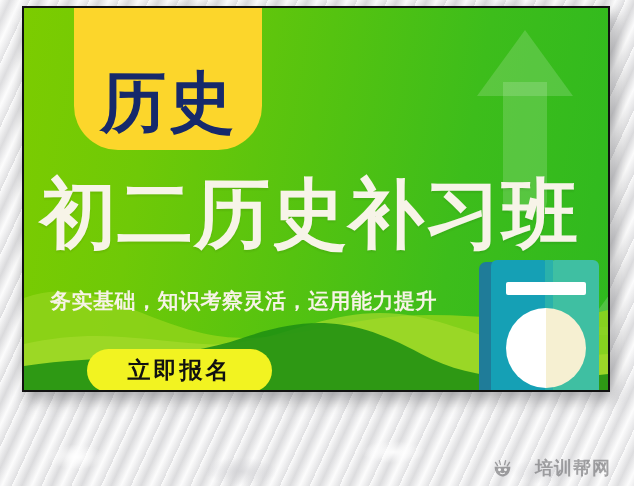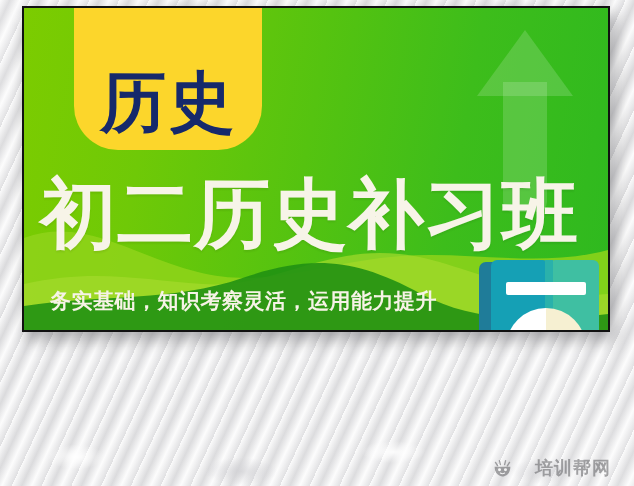--- a/index.html
+++ b/index.html
@@ -45,21 +45,21 @@
       radial-gradient(ellipse 44px 16px at 80% 2%, rgba(208,208,212,0.5), transparent 70%);
     pointer-events: none;
   }
 
   
   #banner-frame {
     position: absolute;
     left: 22px;
     top: 6px;
     width: 588px;
-    height: 326px;
+    height: 386px;
     border: 2px solid #111111;
     box-sizing: border-box;
     box-shadow: 5px 8px 14px rgba(90,90,95,0.45);
     overflow: hidden;
     background: #4cc217;
   }
   #banner {
     position: absolute;
     inset: 0;
     overflow: hidden;
@@ -276,20 +276,23 @@
       </div>
 
       <div id="subject-badge">
         <span id="subject-badge-label">历史</span>
       </div>
 
       <div id="subtitle">务实基础，知识考察灵活，运用能力提升</div>
 
       <div id="headline">初二历史补习班</div>
 
+      <div id="cta-button">
+        <span id="cta-button-label">立即报名</span>
+      </div>
 
       <div id="book">
         <svg width="125" height="170" viewBox="0 0 125 170" aria-hidden="true">
 
           <rect x="0" y="2" width="22" height="166" rx="7" fill="#1f7c99"></rect>
 
           <rect x="12" y="0" width="58" height="162" rx="6" fill="#15a0b5"></rect>
 
           <rect x="70" y="0" width="50" height="162" rx="6" fill="#3fbfa2"></rect>
           <rect x="66" y="0" width="8" height="162" fill="#2ab1ab"></rect>

